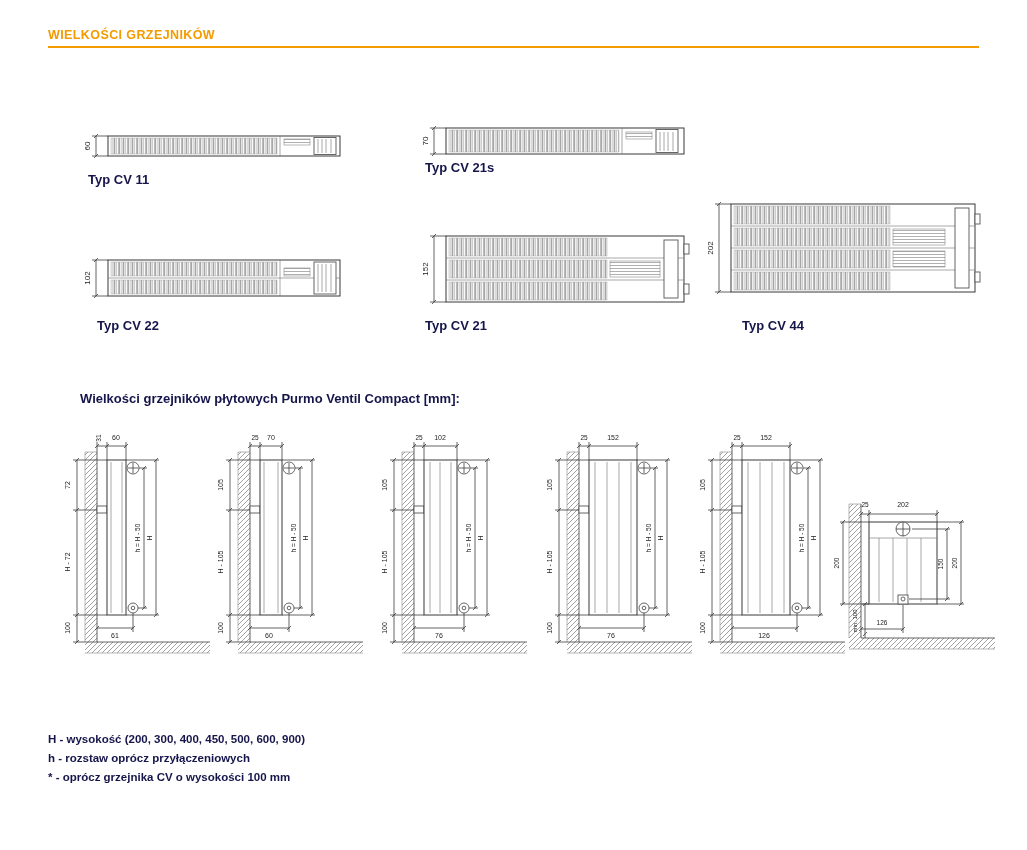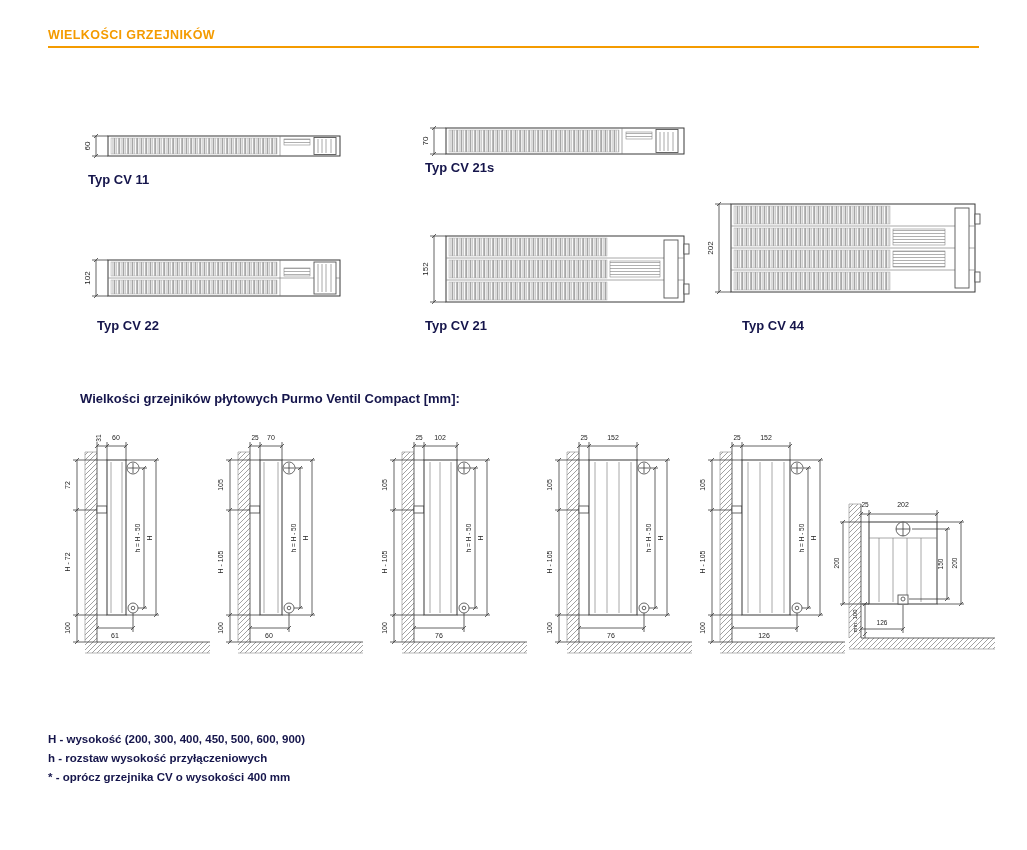--- a/index.html
+++ b/index.html
@@ -442,17 +442,17 @@
       </g>
       <g>
         <path class="dim" d="M26 137 H68 M68 113 V141 M24 139 l4 -4 M66 139 l4 -4"></path>
         <text class="dt65" x="47" y="133">126</text>
       </g>
     </svg>
   </div>
 
   <div class="abs leg" style="left:48px;top:730px;width:900px;font-weight:bold;">
     <div>H - wysokość (200, 300, 400, 450, 500, 600, 900)</div>
-    <div>h - rozstaw wysokość przyłączeniowych</div>
-    <div>* - oprócz grzejnika CV o wysokości 400 mm</div>
+    <div>h - rozstaw oprócz przyłączeniowych</div>
+    <div>* - oprócz grzejnika CV o wysokości 100 mm</div>
   </div>
 
 </div>
 
 </body></html>

